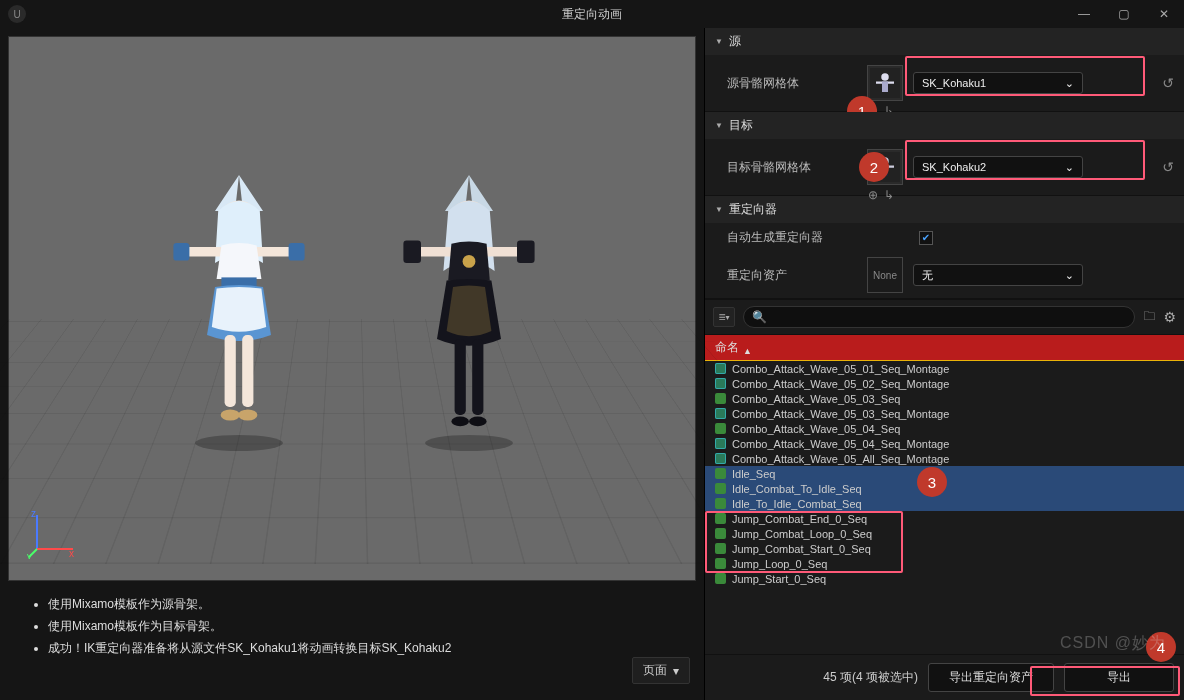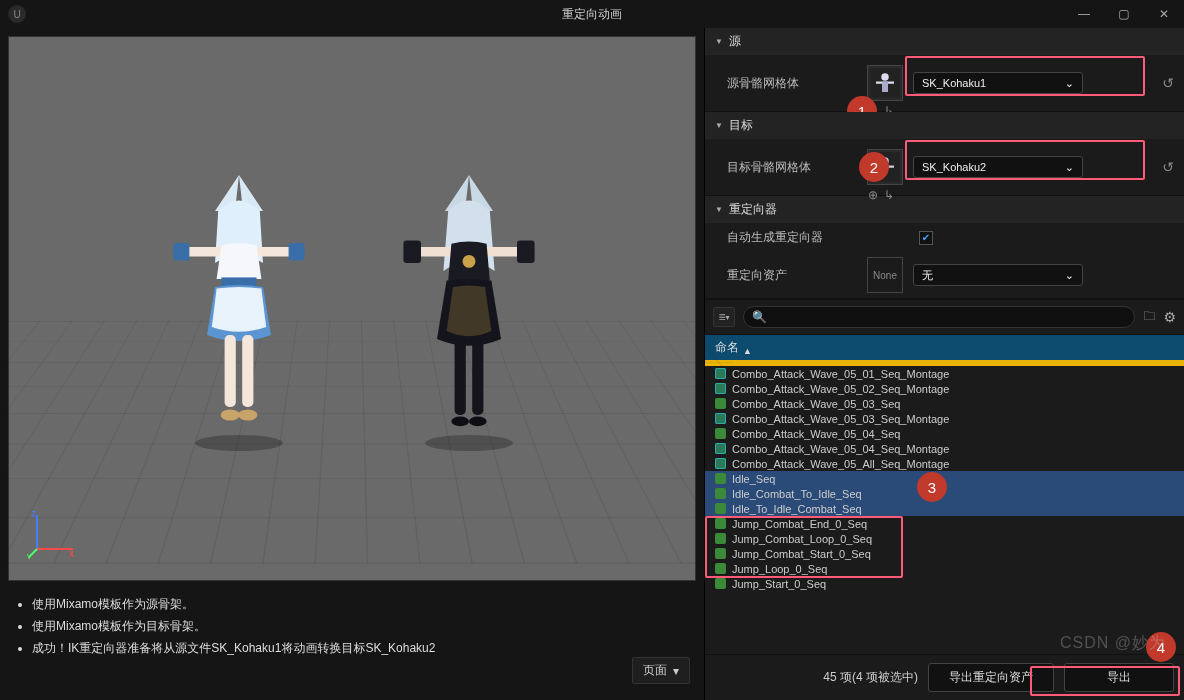--- a/index.html
+++ b/index.html
@@ -15,21 +15,21 @@
   background-image:
    repeating-linear-gradient(0deg,rgba(0,0,0,.08) 0 1px,transparent 1px 32px),
    repeating-linear-gradient(90deg,rgba(0,0,0,.08) 0 1px,transparent 1px 32px);
   transform:perspective(550px) rotateX(55deg); transform-origin:top center; }
 .char { position:absolute; width:160px; }
 .char svg { width:100%; }
 .axis { position:absolute; left:18px; bottom:18px; }
 .info { padding:4px 18px; }
 .info li { list-style:disc; margin-left:14px; line-height:22px; color:#ddd; font-size:12px; }
 .pager { position:absolute; right:14px; bottom:16px; background:#1f1f1f; border:1px solid #333; padding:4px 10px; border-radius:2px; font-size:12px; color:#ccc; display:flex; align-items:center; gap:6px; }
-.leftwrap { position:relative; flex:1; }
+.leftwrap { position:relative; flex:1;margin-left:16px; }
 .right { flex:1; background:#1b1b1b; display:flex; flex-direction:column; border-left:1px solid #000; }
 .section { border-bottom:1px solid #111; }
 .sec-hdr { background:#232323; padding:5px 10px; display:flex; align-items:center; gap:6px; color:#ddd; }
 .tri { font-size:8px; color:#aaa; }
 .prop-row { display:flex; align-items:center; padding:6px 0 6px 22px; gap:10px; position:relative; }
 .prop-label { width:130px; color:#bbb; font-size:12px; }
 .thumb { width:36px; height:36px; background:#2a2a2a; border:1px solid #444; display:flex; align-items:center; justify-content:center; overflow:visible; position:relative;}
 .thumb svg{width:30px;height:30px;}
 .thumb-actions{position:absolute; left:0; top:38px; display:flex; gap:6px; color:#888;}
 .dropdown { background:#111; border:1px solid #444; border-radius:3px; height:22px; display:flex; align-items:center; justify-content:space-between; padding:0 8px; color:#eee; font-size:11px; }
@@ -37,21 +37,21 @@
 .chk { width:14px; height:14px; background:#111; border:1px solid #555; display:flex; align-items:center; justify-content:center; }
 .chk.on::after { content:"✔"; color:#4aa3ff; font-size:10px; }
 .revert { color:#888; margin-left:auto; margin-right:10px; font-size:14px; }
 .hl { position:absolute; border:2px solid #ff5a78; border-radius:2px; pointer-events:none; }
 .badge { position:absolute; width:30px; height:30px; border-radius:50%; background:#c0392b; color:#fff; display:flex; align-items:center; justify-content:center; font-size:15px; pointer-events:none; }
 .searchbar { display:flex; align-items:center; gap:8px; padding:6px 8px; background:#1b1b1b; border-top:1px solid #111; border-bottom:1px solid #111; }
 .filter-btn { width:22px; height:20px; border:1px solid #333; border-radius:2px; display:flex; align-items:center; justify-content:center; color:#aaa; background:#222; }
 .search { flex:1; background:#0f0f0f; border:1px solid #333; border-radius:12px; height:22px; display:flex; align-items:center; padding:0 8px; color:#888; gap:6px; }
 .search input { background:transparent; border:none; outline:none; color:#ccc; flex:1; font-size:12px; }
 .gear { color:#aaa; font-size:14px; }
-.col-hdr { background:#0c4a6e; padding:4px 10px; color:#ddd; display:flex; align-items:flex-end; gap:4px; border-bottom:6px solid #eab308; }
+.col-hdr { background:#b91c1c; padding:4px 10px; color:#ddd; display:flex; align-items:flex-end; gap:4px; border-bottom:1px solid #eab308; }
 .assetlist { flex:1; overflow:auto; background:#1b1b1b; position:relative; }
 .asset-row { display:flex; align-items:center; gap:6px; padding:2px 10px; font-size:11px; color:#ccc; height:15px; }
 .asset-row.sel { background:#2a4a78; }
 .aicon { width:11px; height:11px; border-radius:2px; flex-shrink:0;}
 .aicon.green { background:#3a8a3a; }
 .aicon.blue { background:#2a7a5a; box-shadow:inset 0 0 0 1px #3aa; }
 .footer { border-top:1px solid #111; padding:8px 10px; display:flex; align-items:center; gap:10px; background:#1b1b1b; }
 .footer-txt { flex:1; color:#ccc;text-align:right; }
 .btn { background:#111; border:1px solid #444; border-radius:3px; padding:5px 20px; color:#ddd; font-size:12px; }
 .nonebox { width:36px; height:36px; border:1px solid #444; background:#1b1b1b; display:flex; align-items:center; justify-content:center; color:#888; font-size:10px; }

